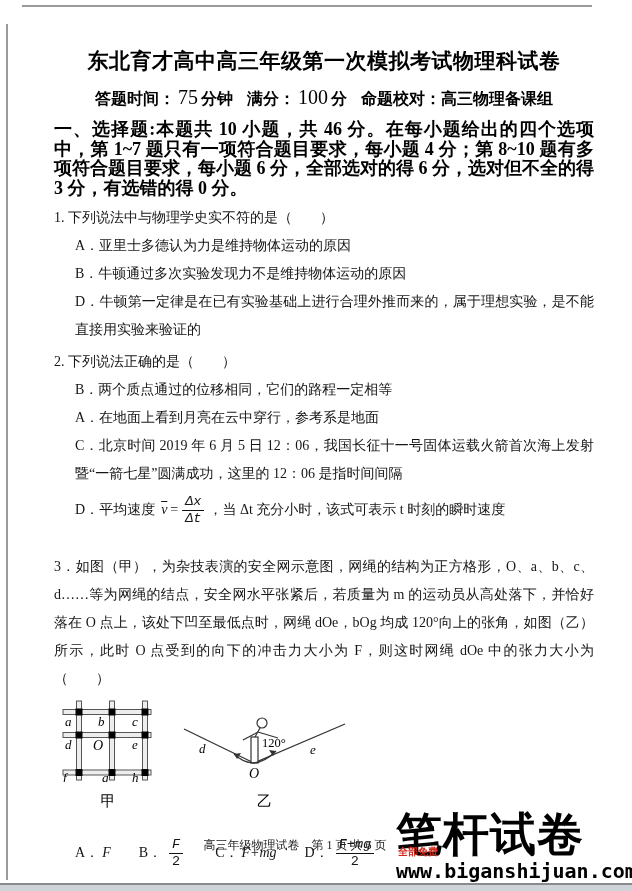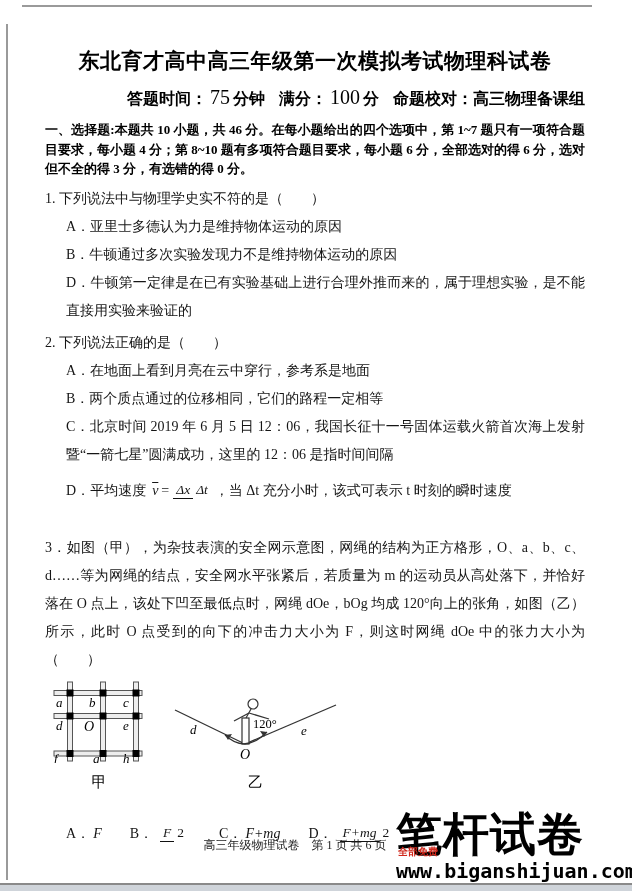--- a/index.html
+++ b/index.html
@@ -7,40 +7,40 @@
     width:632px;height:891px;position:relative;background:#ffffff;
     font-family:"Liberation Serif","DejaVu Serif",serif;color:#151515;
     overflow:hidden;
   }
   
   .edge-top{position:absolute;top:5px;left:22px;width:570px;height:2px;background:#9a9a9a;}
   .edge-left{position:absolute;left:6px;top:24px;height:856px;width:2px;background:#9a9a9a;}
   .edge-bottom{position:absolute;left:0;top:883px;width:632px;height:2px;background:#8a8a8a;}
   .edge-strip{position:absolute;left:0;top:885px;width:632px;height:6px;background:#cfd4da;}
 
-  .content{position:absolute;left:45px;top:46px;width:540px;}
+  .content{position:absolute;left:54px;top:46px;width:540px;}
   .title{margin:0;font:700 21px/30px "Liberation Sans","DejaVu Sans",sans-serif;text-align:center;letter-spacing:.5px;color:#000;}
-  .meta{text-align:right;margin-top:9px;font-family:"Liberation Sans","DejaVu Sans",sans-serif;font-weight:700;font-size:16px;line-height:25px;color:#000;white-space:nowrap;}
+  .meta{text-align:center;margin-top:9px;font-family:"Liberation Sans","DejaVu Sans",sans-serif;font-weight:700;font-size:16px;line-height:25px;color:#000;white-space:nowrap;}
   .meta .num{font-family:"Liberation Serif",serif;font-weight:400;font-size:20px;padding:0 3px;}
   .meta .grp{margin-left:14px;}
-  .intro{margin:9px 0 0;font-weight:700;font-size:13px;line-height:19.5px;text-align:justify;color:#000;}
+  .intro{margin:9px 0 0;font-weight:700;font-size:18px;line-height:19.5px;text-align:justify;color:#000;}
 
   .q{font-size:14px;line-height:28px;}
   .q p{margin:0;}
   .q1{margin-top:6px;}
   .q2{margin-top:4px;}
   .q3{margin-top:21px;}
   .opts{padding-left:21px;}
   .stem{text-align:justify;}
   .opt{text-align:justify;}
 
   .formula-line{display:flex;align-items:center;height:44px;}
   .it{font-style:italic;}
   .ovl{text-decoration:overline;font-style:italic;margin:0 3px 0 6px;}
-  .frac{display:inline-flex;flex-direction:row;text-align:center;vertical-align:middle;line-height:1.15;font-size:13.5px;margin:0 4px;}
+  .frac{display:inline-flex;flex-direction:column;text-align:center;vertical-align:middle;line-height:1.15;font-size:13.5px;margin:0 4px;font-family:Liberation Mono, monospace;}
   .frac .fn{border-bottom:1px solid #111;padding:0 3px;}
   .frac .fd{padding:0 3px;}
 
   .figures{display:flex;align-items:flex-end;gap:26px;margin:5px 0 0 6px;}
   .fig{display:flex;flex-direction:column;align-items:center;}
   .figcap{font-size:15px;margin-top:5px;color:#000;}
   svg text{font-family:"Liberation Serif","DejaVu Serif",serif;}
 
   .optrow{display:flex;align-items:center;gap:28px;padding-left:21px;margin-top:16px;height:44px;font-size:14px;}
   .optitem{display:inline-flex;align-items:center;}
@@ -76,22 +76,22 @@
       <div class="opts">
         <p class="opt">A．亚里士多德认为力是维持物体运动的原因</p>
         <p class="opt">B．牛顿通过多次实验发现力不是维持物体运动的原因</p>
         <p class="opt">D．牛顿第一定律是在已有实验基础上进行合理外推而来的，属于理想实验，是不能直接用实验来验证的</p>
       </div>
     </div>
 
     <div class="q q2">
       <p class="stem">2. 下列说法正确的是（　　）</p>
       <div class="opts">
+        <p class="opt">B．两个质点通过的位移相同，它们的路程一定相等</p>
         <p class="opt">A．在地面上看到月亮在云中穿行，参考系是地面</p>
-        <p class="opt">B．两个质点通过的位移相同，它们的路程一定相等</p>
         <p class="opt">C．北京时间 2019 年 6 月 5 日 12：06，我国长征十一号固体运载火箭首次海上发射暨“一箭七星”圆满成功，这里的 12：06 是指时间间隔</p>
         <p class="opt formula-line">
           <span>D．</span>
           <span>平均速度</span>
           <span class="ovl">v</span>
           <span>=</span>
           <span class="frac">
               <span class="fn it">Δx</span>
               <span class="fd it">Δt</span>
             </span>

